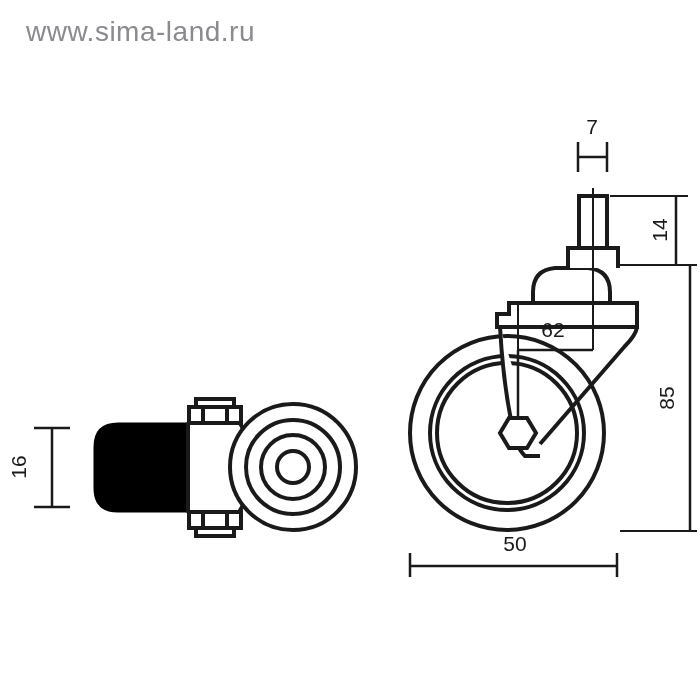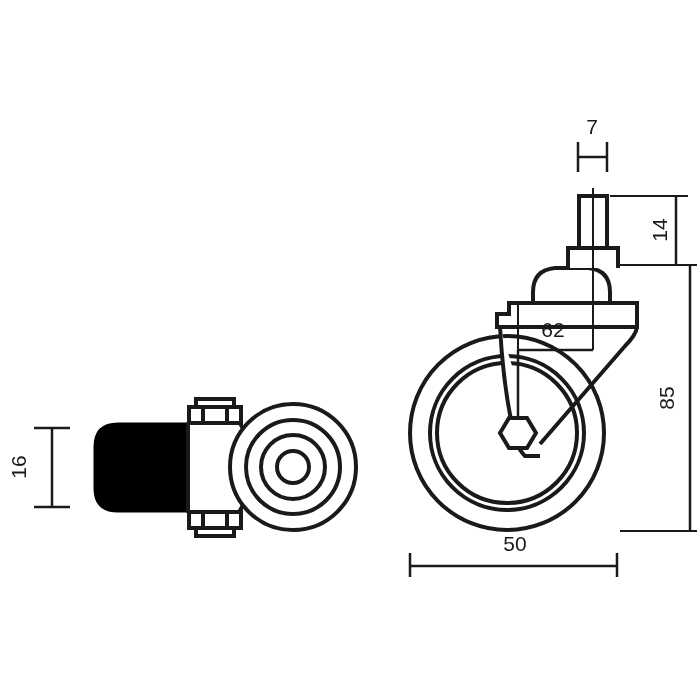--- a/index.html
+++ b/index.html
@@ -41,20 +41,21 @@
     font-family: "Liberation Sans", sans-serif;
     font-size: 21px;
     fill: #1a1a1a;
   }
 </style>
 </head>
 <body>
 
 <div id="page">
 
+  <div class="wm">www.sima-land.ru</div>
 
   <svg id="drawing-svg" viewBox="0 0 700 700">
 
     <g>
 
       <path d="M 192 424 L 118 424 Q 95 424 95 447 L 95 488 Q 95 511 118 511 L 192 511 Z" fill="#000000" stroke="#000000" stroke-width="3"></path>
 
       <path d="M 188 424
                L 196 406
                L 228 406

